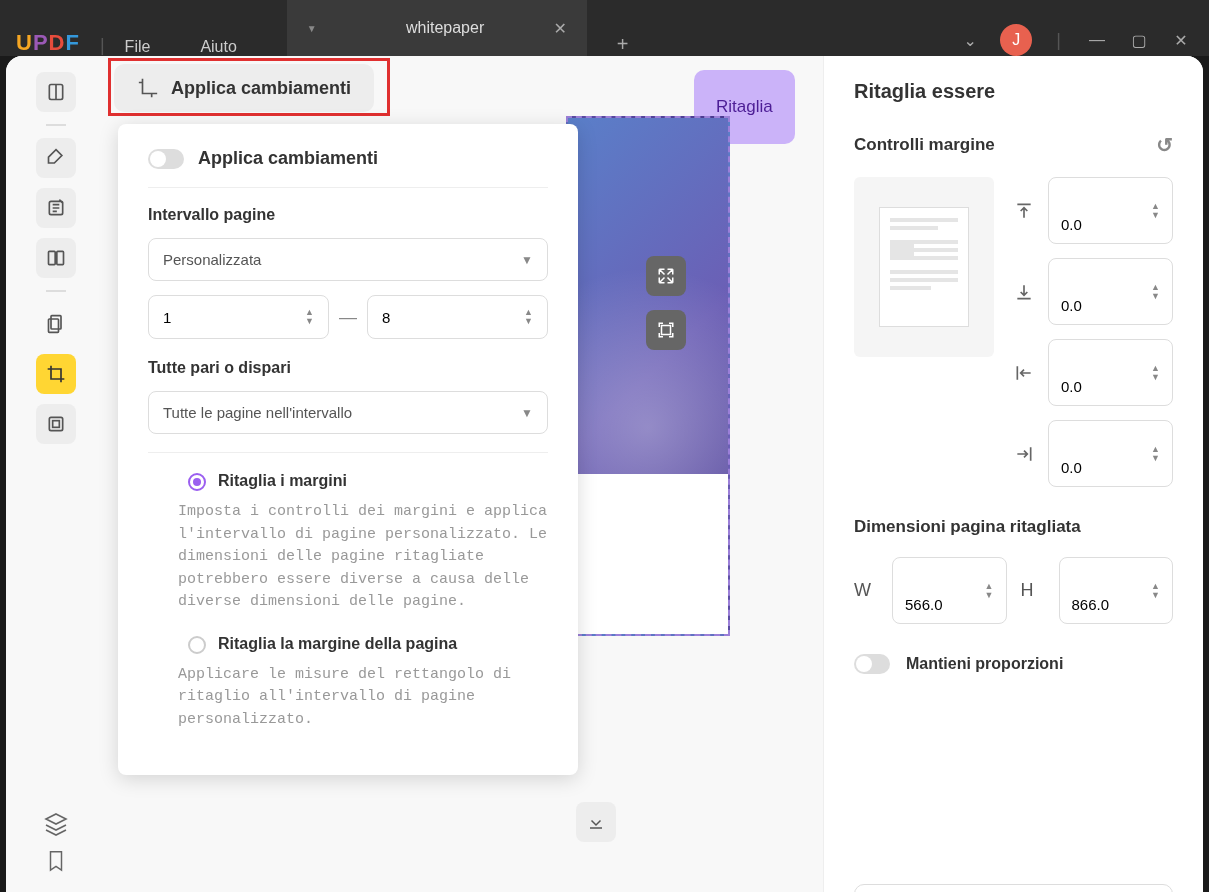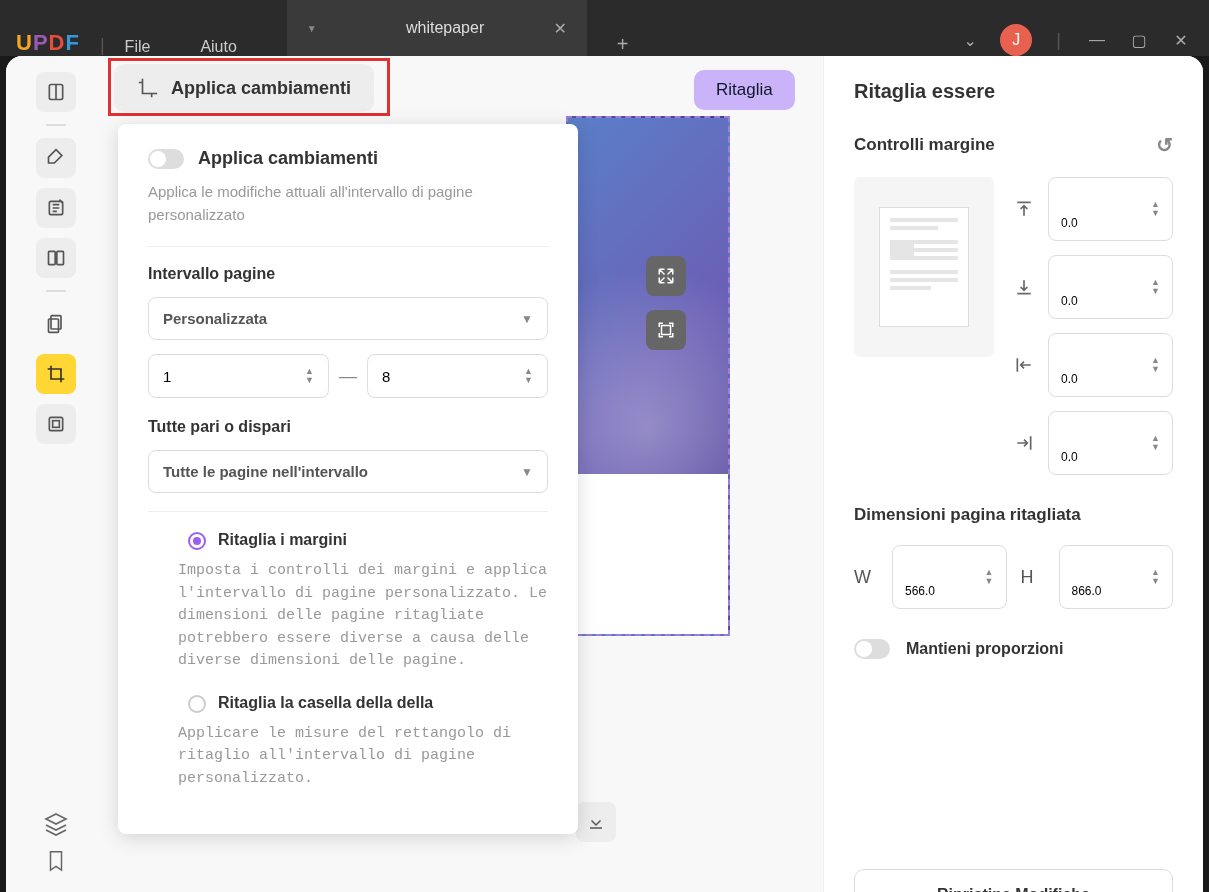--- a/index.html
+++ b/index.html
@@ -32,40 +32,40 @@
 .tool-btn.plain { background: transparent; }
 .tool-btn.active { background: #ffd633; }
 .tool-sep { width: 20px; height: 2px; background: #ddd; margin: 2px 0; }
 .left-toolbar .bottom { margin-top: auto; margin-bottom: 20px; display: flex; flex-direction: column; gap: 14px; align-items: center; }
 
 
 .center { flex: 1; position: relative; background: #f8f8f8; padding: 14px 0 0 0; }
 .apply-bar { position: absolute; top: 8px; left: 8px; display: flex; align-items: center; gap: 12px; background: #ededed; border-radius: 10px; padding: 10px 20px; cursor: pointer; border: 3px solid transparent; }
 .apply-bar-highlight { position: absolute; top: 2px; left: 2px; width: 282px; height: 58px; border: 3px solid #e03030; pointer-events: none; }
 .apply-label { font-weight: 700; font-size: 18px; color: #333; }
-.ritaglia-btn { position: absolute; top: 14px; left: 588px; background: #cbb3f9; color: #0f172a; padding: 10px 22px; border-radius: 10px; font-size: 17px; font-weight: 500; cursor: pointer; }
+.ritaglia-btn { position: absolute; top: 14px; left: 588px; background: #cbb3f9; color: #4c1d95; padding: 27px 22px; border-radius: 10px; font-size: 17px; font-weight: 500; cursor: pointer; }
 
 .doc-area { position: absolute; top: 60px; left: 460px; width: 180px; height: 710px; }
 .page-thumb { width: 164px; height: 520px; background: linear-gradient(135deg, #5a7fc9 0%, #6b5fb5 50%, #4a3a8f 100%); border: 2px dashed #9b7fd8; position: relative; overflow: hidden; }
 .page-thumb::before { content: ""; position: absolute; top: 0; left: 0; right: 0; bottom: 0; background: radial-gradient(circle at 50% 60%, rgba(255,255,255,0.3) 0%, transparent 50%); }
 .page-thumb-overlay { position: absolute; bottom: 0; left: 0; right: 0; height: 160px; background: #fff; }
 
 .float-btn { width: 40px; height: 40px; background: #666; border-radius: 8px; position: absolute; display: flex; align-items: center; justify-content: center; color: #fff; cursor: pointer; }
 .float-btn.light { background: #ededed; color: #555; }
 
 
 .popup { position: absolute; top: 68px; left: 12px; width: 460px; background: #fff; border-radius: 8px; box-shadow: 0 4px 20px rgba(0,0,0,0.15); padding: 24px 30px; }
 .popup-header { display: flex; align-items: center; gap: 14px; margin-bottom: 12px; }
 .toggle { width: 36px; height: 20px; background: #ddd; border-radius: 10px; position: relative; cursor: pointer; }
 .toggle::after { content: ""; position: absolute; width: 16px; height: 16px; background: #fff; border-radius: 50%; top: 2px; left: 2px; }
 .popup-title { font-size: 18px; font-weight: 700; color: #333; }
 .popup-desc { color: #999; font-size: 15px; line-height: 1.5; margin-bottom: 20px; }
 .popup-hr { border: none; border-top: 1px solid #eee; margin: 18px 0; }
 .section-label { font-weight: 700; font-size: 16px; color: #333; margin-bottom: 14px; }
-.select { width: 100%; padding: 12px 14px; border: 1px solid #ddd; border-radius: 8px; font-size: 15px; color: #555; background: #fff; display: flex; justify-content: space-between; align-items: center; cursor: pointer; margin-bottom: 14px; font-weight: bold; }
+.select { width: 100%; padding: 12px 14px; border: 1px solid #ddd; border-radius: 8px; font-size: 15px; color: #555; background: #fff; display: flex; justify-content: space-between; align-items: center; cursor: pointer; margin-bottom: 14px; }
 .select .chev { color: #888; font-size: 12px; }
 .range-row { display: flex; align-items: center; gap: 10px; margin-bottom: 20px; }
 .num-input { flex: 1; padding: 12px 14px; border: 1px solid #ddd; border-radius: 8px; display: flex; justify-content: space-between; align-items: center; }
 .num-input input { border: none; font-size: 15px; width: 60%; outline: none; }
 .stepper { display: flex; flex-direction: column; line-height: 1; color: #888; font-size: 9px; }
 .range-dash { color: #888; font-size: 18px; }
 
 .radio-row { display: flex; align-items: center; gap: 12px; margin-bottom: 10px; margin-left: 40px; }
 .radio { width: 18px; height: 18px; border: 2px solid #ccc; border-radius: 50%; flex-shrink: 0; margin-top: 2px; position: relative; }
 .radio.checked { border-color: #9b5ff0; }
@@ -80,21 +80,21 @@
 .reset-icon { color: #888; cursor: pointer; font-size: 20px; }
 .margin-grid { display: flex; gap: 20px; margin-bottom: 30px; }
 .page-preview { width: 140px; height: 180px; background: #f5f5f5; border-radius: 6px; display: flex; align-items: center; justify-content: center; }
 .page-preview-inner { width: 90px; height: 120px; background: #fff; border: 1px solid #ddd; padding: 10px; }
 .page-preview-inner .line { height: 4px; background: #e5e5e5; margin-bottom: 4px; }
 .page-preview-inner .img { width: 24px; height: 20px; background: #e5e5e5; float: left; margin-right: 6px; margin-bottom: 4px; }
 .margin-inputs { flex: 1; display: flex; flex-direction: column; gap: 14px; }
 .margin-row { display: flex; align-items: center; gap: 10px; }
 .margin-icon { width: 24px; color: #666; }
 .margin-input { flex: 1; padding: 10px 12px; border: 1px solid #ddd; border-radius: 8px; display: flex; justify-content: space-between; align-items: center; background: #fff; }
-.margin-input input { border: none; font-size: 12px; width: 60%; outline: none; margin-top: 28px; }
+.margin-input input { border: none; font-size: 15px; width: 60%; outline: none; margin-top: 28px; }
 
 .dim-row { display: flex; align-items: center; gap: 14px; margin-bottom: 30px; }
 .dim-label { font-size: 18px; font-weight: 500; color: #555; width: 24px; }
 
 .keep-ratio { display: flex; align-items: center; gap: 16px; margin-bottom: 30px; }
 .keep-ratio-label { font-size: 16px; font-weight: 700; color: #333; }
 
 .reset-btn { width: 100%; padding: 16px; border: 1px solid #ddd; border-radius: 10px; background: #fff; font-size: 16px; font-weight: 700; color: #333; cursor: pointer; text-align: center; }
 
 svg { display: block; }
@@ -214,21 +214,20 @@
       <svg width="18" height="18" viewBox="0 0 24 24" fill="none" stroke="#555" stroke-width="2">
           <path d="M6 10l6 6 6-6M4 20h16"></path>
         </svg>
     </div>
 
     <div class="popup">
       <div class="popup-header">
         <div class="toggle"></div>
         <div class="popup-title">Applica cambiamenti</div>
       </div>
-      <div class="popup-desc">Applica le modifiche attuali all'intervallo di pagine personalizzato</div>
       <hr class="popup-hr">
 
       <div class="section-label">Intervallo pagine</div>
       <div class="select">
         <span>Personalizzata</span>
         <span class="chev">▼</span>
       </div>
       <div class="range-row">
         <div class="num-input">
           <input value="1" style="">
@@ -256,21 +255,21 @@
       <hr class="popup-hr">
 
       <div class="radio-row">
         <div class="radio checked"></div>
         <div class="radio-label">Ritaglia i margini</div>
       </div>
       <div class="radio-desc">Imposta i controlli dei margini e applica l'intervallo di pagine personalizzato. Le dimensioni delle pagine ritagliate potrebbero essere diverse a causa delle diverse dimensioni delle pagine.</div>
 
       <div class="radio-row">
         <div class="radio"></div>
-        <div class="radio-label">Ritaglia la casella della della</div>
+        <div class="radio-label">Ritaglia la margine della pagina</div>
       </div>
       <div class="radio-desc">Applicare le misure del rettangolo di ritaglio all'intervallo di pagine personalizzato.</div>
     </div>
   </div>
 
   <div class="right-panel">
     <div class="right-title">Ritaglia essere</div>
 
     <div class="right-section">
       <span>Controlli margine</span>

